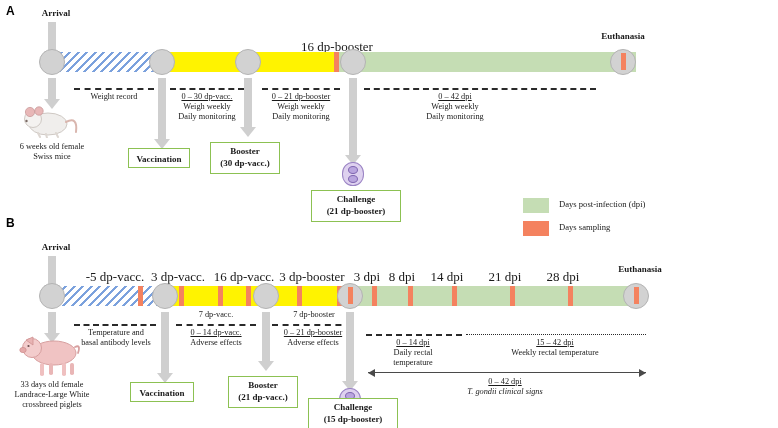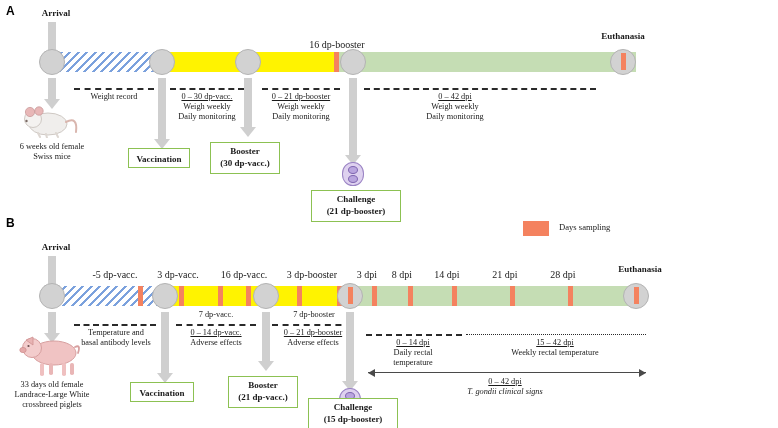--- a/index.html
+++ b/index.html
@@ -27,21 +27,21 @@
   .arrow{position:absolute;width:8px;background:#cfcfcf;}
   .arrow:after{content:"";position:absolute;left:-4px;bottom:-9px;
         width:0;height:0;border-left:8px solid transparent;
         border-right:8px solid transparent;border-top:10px solid #cfcfcf;}
   
   .dash{position:absolute;height:0;border-top:2.5px dashed #2a2a2a;}
   .dot{position:absolute;height:0;border-top:1.6px dotted #2a2a2a;}
   
   .lbl{position:absolute;font-size:8.3px;line-height:10.5px;text-align:center;}
   .lbl.u{text-decoration:underline;}
-  .top-label{position:absolute;font-size:10px;text-align:center;white-space:nowrap;}
+  .top-label{position:absolute;font-size:13px;text-align:center;white-space:nowrap;}
   .hdr{position:absolute;font-size:9px;font-weight:bold;text-align:center;white-space:nowrap;}
   
   .gbox{position:absolute;border:1.6px solid #8cc152;background:#ffffff;
         text-align:center;font-size:9px;font-weight:bold;line-height:11.5px;
         padding:3px 6px;box-sizing:border-box;}
   
   .legend{position:absolute;}
   .lgrow{position:absolute;height:16px;}
   .swatch{position:absolute;left:0;top:0;width:26px;height:15px;}
   .sw-adapt{background-image:repeating-linear-gradient(-45deg,
@@ -144,20 +144,24 @@
   <div class="gbox" style="left:210px;top:142px;width:70px;height:32px;">
     <span>Booster</span><br>
     <span>(30 dp-vacc.)</span>
   </div>
   <div class="gbox" style="left:311px;top:190px;width:90px;height:32px;">
     <span>Challenge</span><br>
     <span>(21 dp-booster)</span>
   </div>
 
   <div class="legend" style="left:523px;top:152px;width:250px;height:78px;">
+    <div class="lgrow" style="top:46px;left:0;width:250px;">
+      <span class="swatch sw-dpi"></span>
+      <span class="lgtext">Days post-infection (dpi)</span>
+    </div>
     <div class="lgrow" style="top:69px;left:0;width:250px;">
       <span class="swatch sw-blood"></span>
       <span class="lgtext">Days sampling</span>
     </div>
   </div>
 </div>
 
 <div class="panel" id="panel-b">
 
   <div class="panel-letter" style="left:6px;top:2px;">B</div>

